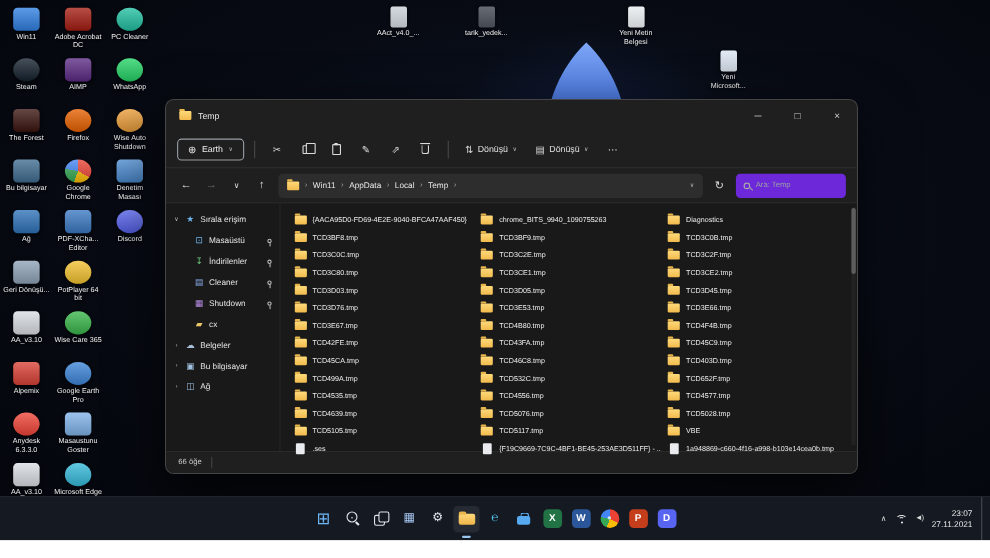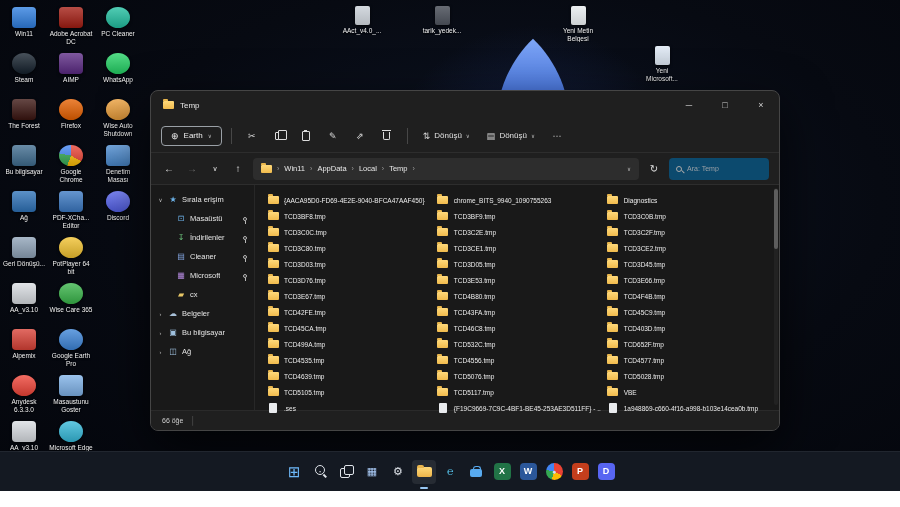--- a/index.html
+++ b/index.html
@@ -61,21 +61,21 @@
   .addrbar { height:32px; flex:none; display:flex; align-items:center; gap:7px; padding:0 10px; border-bottom:1px solid #2d2d2d; }
   .nav-ic { width:16px; text-align:center; color:#e0e0e0; font-size:10px; flex:none; }
   .nav-ic.small { font-size:7px; }
   .nav-ic.disabled { color:#6b6b6b; }
   .crumbbox { flex:1; height:22px; background:#2d2d2d; border-radius:4px; display:flex; align-items:center;
               padding:0 8px; gap:5px; font-size:7.5px; color:#e8e8e8; min-width:0; overflow:hidden; }
   .crumb-row { display:flex; align-items:center; gap:5px; }
   .crumb-item { display:flex; align-items:center; gap:5px; }
   .crumb-sep { color:#9d9d9d; font-size:7px; }
   .crumb-dd { margin-left:auto; font-size:5.5px; color:#b9b9b9; }
-  .searchbox { width:100px; height:22px; background:#0c4a6e; border-radius:4px; display:flex; align-items:center;
+  .searchbox { width:100px; height:22px; background:#6d28d9; border-radius:4px; display:flex; align-items:center;
                padding:0 7px; gap:5px; flex:none; }
   .mag { width:6px; height:6px; border:1px solid #a8a8a8; border-radius:50%; position:relative; flex:none; }
   .mag::after { content:''; position:absolute; right:-3px; bottom:-1px; width:3.5px; height:1px;
                 background:#a8a8a8; transform:rotate(45deg); }
   .searchbox input { background:transparent; border:none; outline:none; color:#cfcfcf; font-size:7px; width:100%;
                      font-family:"Liberation Sans", sans-serif; }
   .searchbox input::placeholder { color:#9aa0a6; }
 
   .bodyrow { flex:1; display:flex; min-height:0; background:#191919; }
   .sidebar { width:104px; flex:none; padding-top:5px; border-right:1px solid #272727; overflow:hidden; }
@@ -412,21 +412,21 @@
         </div>
           <div class="side-item" data-name="sidebar-item" data-pin="true" data-indent="1">
           <span class="side-chev" data-name="chevron-icon"></span>
           <span class="side-ic" data-name="documents-folder-icon" style="color: rgb(134, 169, 230);">▤</span>
           <span class="side-label" data-name="sidebar-item-label">Cleaner</span>
           <span class="pin" data-name="pin-icon"></span>
         </div>
           <div class="side-item" data-name="sidebar-item" data-pin="true" data-indent="1">
           <span class="side-chev" data-name="chevron-icon"></span>
           <span class="side-ic" data-name="pictures-folder-icon" style="color: rgb(181, 138, 224);">▦</span>
-          <span class="side-label" data-name="sidebar-item-label">Microsoft</span>
+          <span class="side-label" data-name="sidebar-item-label">Shutdown</span>
           <span class="pin" data-name="pin-icon"></span>
         </div>
           <div class="side-item" data-name="sidebar-item" data-pin="false" data-indent="1">
           <span class="side-chev" data-name="chevron-icon"></span>
           <span class="side-ic" data-name="folder-icon" style="color: rgb(232, 199, 102);">▰</span>
           <span class="side-label" data-name="sidebar-item-label">cx</span>
 
         </div>
           <div class="side-item" data-name="sidebar-item" data-pin="false" data-indent="0">
           <span class="side-chev" data-name="chevron-icon">›</span>
@@ -755,15 +755,31 @@
         <span class="tb-glyph" data-shape="circle" style="background: conic-gradient(rgb(234, 67, 53) 0deg, rgb(234, 67, 53) 120deg, rgb(251, 188, 5) 120deg, rgb(251, 188, 5) 200deg, rgb(52, 168, 83) 200deg, rgb(52, 168, 83) 280deg, rgb(66, 133, 244) 280deg, rgb(66, 133, 244) 360deg); color: rgb(207, 224, 250);">●</span>
       </div>
         <div class="tb-icon" data-name="powerpoint-button">
         <span class="tb-glyph" data-shape="tile" style="background: rgb(196, 62, 28); color: rgb(255, 255, 255);">P</span>
       </div>
         <div class="tb-icon" data-name="discord-button">
         <span class="tb-glyph" data-shape="tile" style="background: rgb(88, 101, 242); color: rgb(255, 255, 255);">D</span>
       </div>
       </div>
 
+    <div class="tb-right" data-name="system-tray">
+      <span class="tray-chev" data-name="tray-overflow-button">∧</span>
+      <div class="tray-icons" data-name="tray-status-icons">
+        <span class="wifi" data-name="wifi-icon">
+            <i class="w1"></i>
+            <i class="w2"></i>
+            <i class="dot"></i>
+          </span>
+        <span class="vol-glyph" data-name="volume-icon">◄)</span>
+      </div>
+      <div class="clock" data-name="clock">
+        <div data-name="clock-time">23:07</div>
+        <div data-name="clock-date">27.11.2021</div>
+      </div>
+      <div class="show-desktop" data-name="show-desktop-button"></div>
+    </div>
   </div>
 
 </div>
 
 </body></html>

